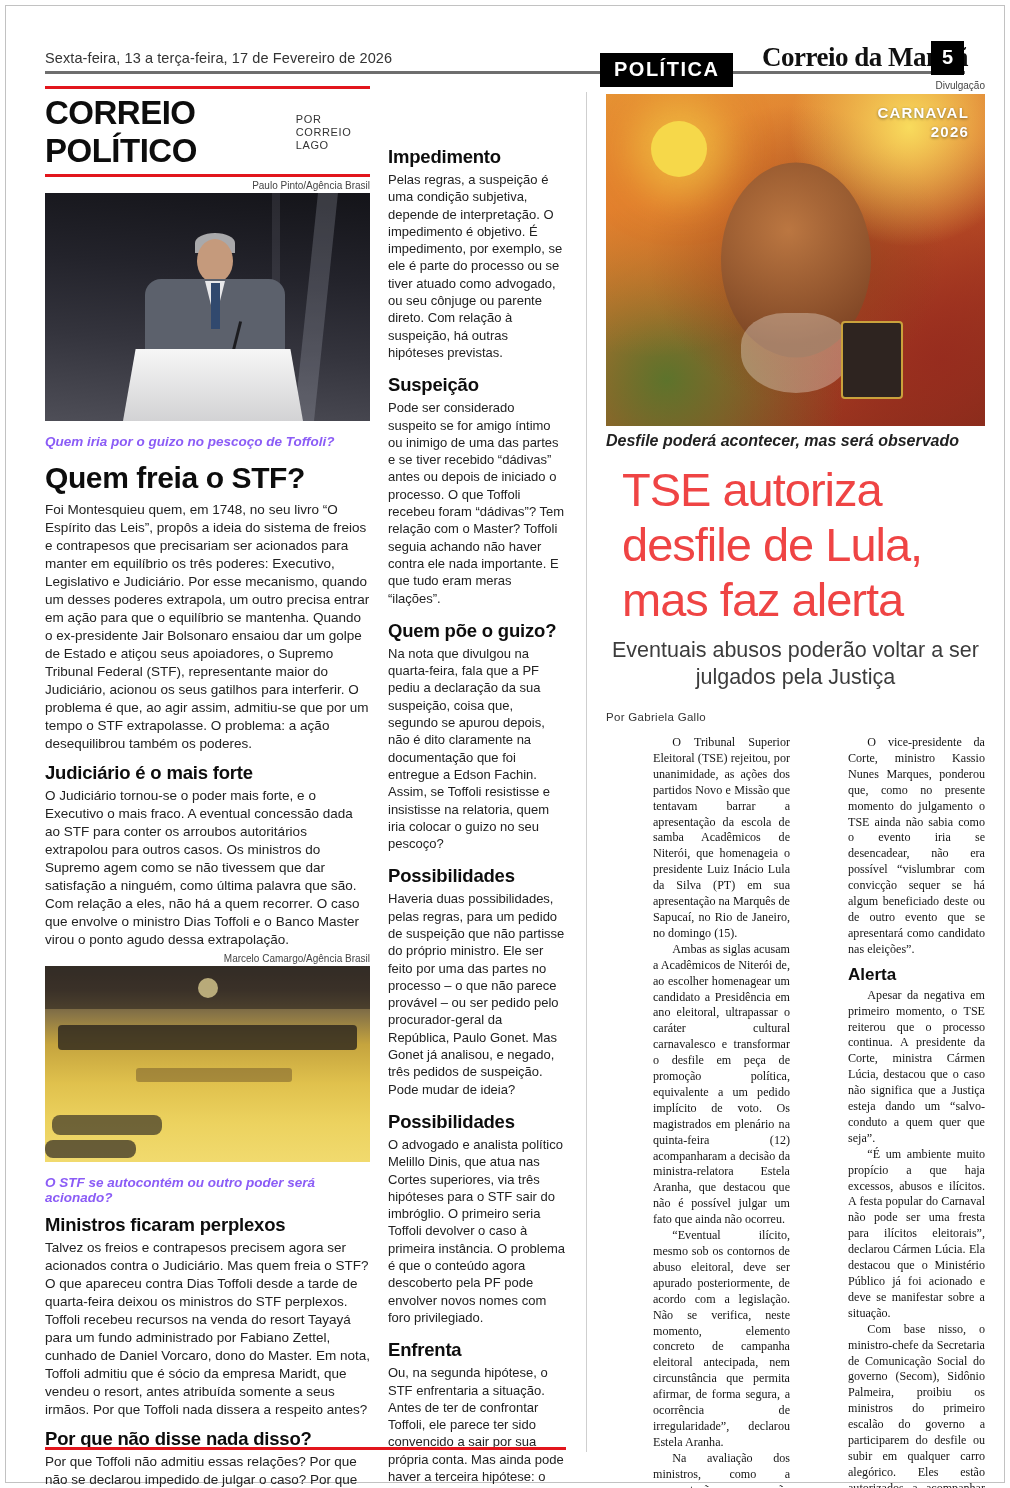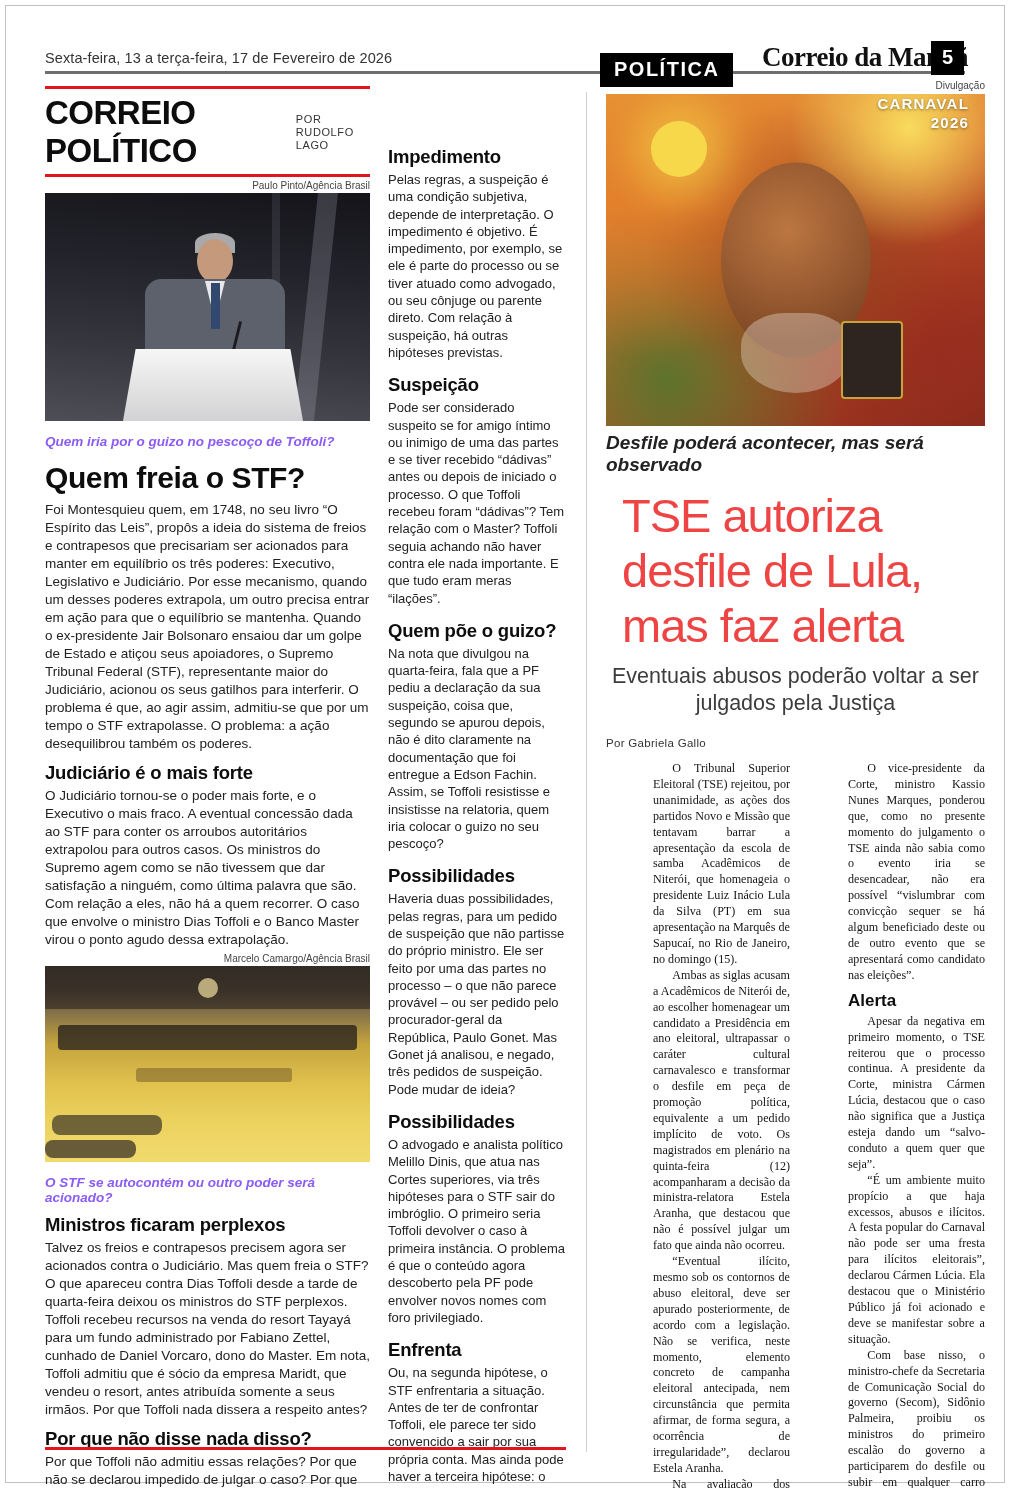--- a/index.html
+++ b/index.html
@@ -87,24 +87,24 @@
   .carnival-sun{position:absolute;left:12%;top:8%;width:56px;height:56px;border-radius:50%;
                 background:#f6d84a;box-shadow:0 0 40px 22px rgba(246,216,74,.55);}
   .carnival-face{position:absolute;left:50%;top:50%;transform:translate(-50%,-50%);
                  width:150px;height:195px;border-radius:50%;
                  background:radial-gradient(circle at 45% 35%,#bd7a44,#7e4726 75%);opacity:.92;}
   .carnival-beard{position:absolute;left:50%;top:66%;transform:translateX(-50%);
                   width:110px;height:80px;border-radius:40% 40% 50% 50%;
                   background:rgba(240,235,225,.35);}
   .carnival-book{position:absolute;left:62%;bottom:8%;width:58px;height:74px;border-radius:4px;
                  background:#2e2420;border:2px solid #caa23c;}
-  .carnival-label{position:absolute;right:16px;top:0;text-align:right;color:#fff;
+  .carnival-label{position:absolute;right:16px;top:9px;text-align:right;color:#fff;
                   font-weight:bold;font-size:15px;letter-spacing:1.2px;line-height:19px;
                   text-shadow:0 1px 3px rgba(0,0,0,.45);}
-  .tse-caption{font-size:19px;font-style:italic;font-weight:bold;color:#222;margin:6px 0 0;}
+  .tse-caption{font-size:16px;font-style:italic;font-weight:bold;color:#222;margin:6px 0 0;}
   .tse-headline{font-size:47px;line-height:55px;font-weight:400;letter-spacing:-1px;
                 color:#ef4444;margin:12px 16px 0;}
   .tse-subheadline{font-size:21.5px;line-height:27px;font-weight:400;color:#3c3c3c;margin:10px 0 0;text-align:center;}
   .tse-byline{font-size:11.5px;color:#333;margin:20px 0 0;letter-spacing:.3px;}
   .tse-cols{display:flex;gap:11px;margin-top:12px;}
   .tse-col{width:184px;margin-left:47px;}
   .serif p{font-family:"Liberation Serif",serif;font-size:12.1px;line-height:15.9px;
            text-align:justify;text-indent:1.6em;margin:0;color:#151515;}
   .alerta-head{font-size:17px;font-weight:800;margin:7px 0 3px;color:#0d0d0d;
                font-family:"Liberation Sans",sans-serif;}
@@ -120,21 +120,21 @@
   <div class="section-badge">POLÍTICA</div>
   <div class="masthead">Correio da Manhã</div>
   <div class="page-number">5</div>
 
   <div class="col-left">
     <div class="red-rule"></div>
     <div class="cp-header">
       <div class="cp-title">CORREIO POLÍTICO</div>
       <div class="cp-byline">
         <div>POR</div>
-        <div>RUDOLFO LAGO</div>
+        <div>CORREIO LAGO</div>
       </div>
     </div>
     <div class="red-rule"></div>
     <div class="photo-credit">Paulo Pinto/Agência Brasil</div>
     <div class="photo1">
       <div class="p1-streak"></div>
       <div class="p1-streak2"></div>
       <div class="p1-hair"></div>
       <div class="p1-head"></div>
       <div class="p1-body"></div>

